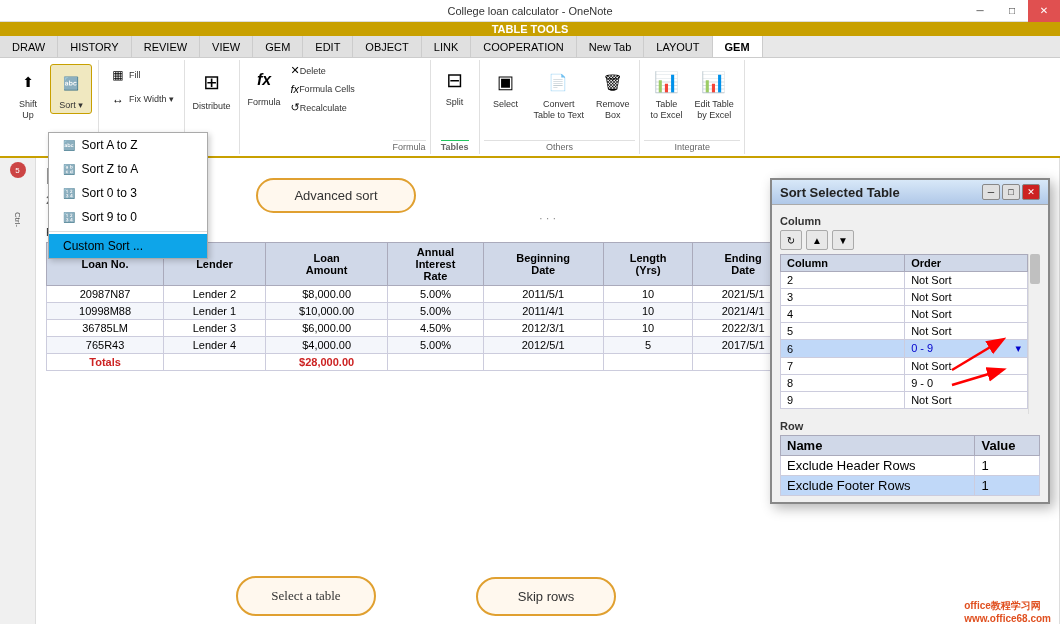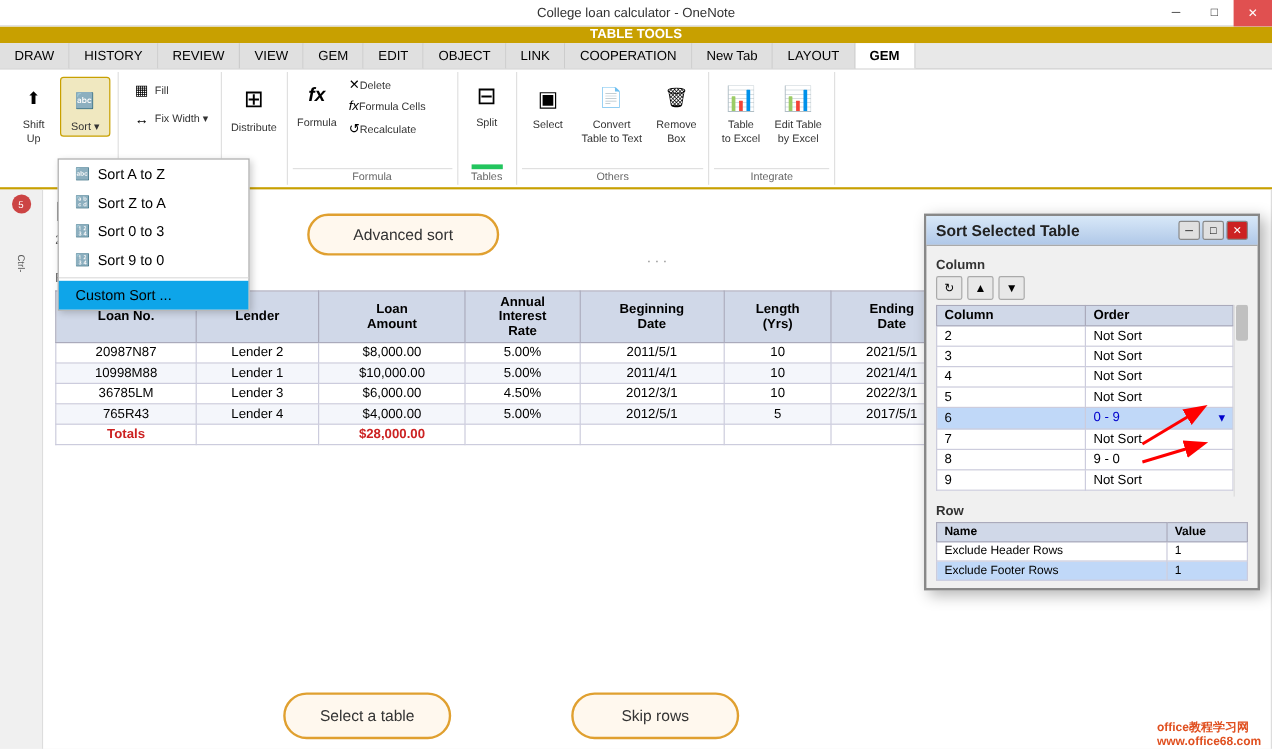--- a/index.html
+++ b/index.html
@@ -54,21 +54,21 @@
     .dialog-toolbar { display: flex; align-items: center; gap: 4px; margin-bottom: 4px; }
     .dialog-toolbar-btn { width: 22px; height: 20px; border: 1px solid #aaa; background: #e8e8e8; display: flex; align-items: center; justify-content: center; font-size: 10px; cursor: pointer; border-radius: 2px; }
 
     .dialog-table { width: 100%; border-collapse: collapse; font-size: 11px; }
     .dialog-table th { background: #d0d8e8; border: 1px solid #aab; padding: 2px 6px; text-align: left; }
     .dialog-table td { border: 1px solid #ccd; padding: 2px 6px; background: #fff; }
     .dialog-table tr.highlight td { background: #c0d8f8; }
     .dialog-table .order-cell { color: #0000cc; }
 
     .row-section { margin-top: 6px; }
-    .row-table { width: 100%; border-collapse: collapse; font-size: 10px; }
+    .row-table { width: 100%; border-collapse: collapse; font-size: 13px; }
     .row-table th { background: #d0d8e8; border: 1px solid #aab; padding: 2px 6px; text-align: left; }
     .row-table td { border: 1px solid #ccd; padding: 2px 6px; background: #fff; }
     .row-table tr.highlight td { background: #c0d8f8; }
 
     .dialog-footer { display: flex; justify-content: flex-end; gap: 6px; padding: 6px 8px; border-top: 1px solid #ddd; }
     .dialog-footer-btn { padding: 3px 16px; font-size: 11px; border: 1px solid #aaa; background: #e8e8e8; cursor: pointer; border-radius: 2px; }
 
     .watermark { position: absolute; bottom: 2px; right: 8px; font-size: 10px; color: #e05020; font-weight: bold; }
 
     
@@ -161,21 +161,21 @@
     </div>
   </div>
 
   <div style="display:flex; flex-direction:column; border-right:1px solid #e0e0e0; padding:2px 4px; align-items:center;">
     <div class="ribbon-btn">
       <div class="icon" style="font-size:20px; width:36px; height:36px;">⊞</div>
       <div class="lbl">Distribute</div>
     </div>
   </div>
 
-  <div style="display:flex; flex-direction:column; border-right:1px solid #e0e0e0; padding:2px 4px;">
+  <div style="display:flex; flex-direction:row; border-right:1px solid #e0e0e0; padding:2px 4px;gap:16px;">
     <div style="display:flex; gap:2px; align-items:flex-start;">
       <div class="ribbon-btn">
         <div class="icon" style="font-size:16px; font-style:italic; font-weight:bold;">fx</div>
         <div class="lbl">Formula</div>
       </div>
       <div style="display:flex; flex-direction:column; gap:2px;">
         <div class="ribbon-btn" style="flex-direction:row; font-size:10px; min-width:90px;">
           <span style="font-size:11px;">✕</span>
           <span class="lbl">Delete</span>
         </div>
@@ -190,21 +190,21 @@
       </div>
     </div>
     <div style="font-size:9px; color:#666; text-align:center; border-top:1px solid #e0e0e0; margin-top:auto; padding-top:1px;">Formula</div>
   </div>
 
   <div style="display:flex; flex-direction:column; border-right:1px solid #e0e0e0; padding:2px 4px; align-items:center;">
     <div class="ribbon-btn">
       <div class="icon" style="font-size:20px;">⊟</div>
       <div class="lbl">Split</div>
     </div>
-    <div style="font-size:9px; color:#666; border-top:4px solid #22c55e; margin-top:auto; padding-top:1px;">Tables</div>
+    <div style="font-size:9px; color:#666; border-top:1px solid #22c55e; margin-top:auto; padding-top:1px;font-weight:bold;">Tables</div>
   </div>
 
   <div style="display:flex; flex-direction:column; border-right:1px solid #e0e0e0; padding:2px 4px;">
     <div style="display:flex; gap:4px; flex:1; align-items:flex-start; padding:2px;">
       <div class="ribbon-btn">
         <div class="icon" style="font-size:18px;">▣</div>
         <div class="lbl">Select</div>
       </div>
       <div class="ribbon-btn">
         <div class="icon" style="font-size:16px;">📄</div>
@@ -354,21 +354,21 @@
           </tr>
         </tbody>
       </table>
     </div>
 
     <div class="bubble" style="top:20px; left:220px; width:160px; padding:8px 20px;">
       <span>Advanced sort</span>
     </div>
 
 
-    <div class="bubble" style="bottom:10px; left:200px; width:140px; padding:10px 20px;">
+    <div class="bubble" style="bottom:10px; left:200px; width:140px; padding:10px 20px;font-family:Liberation Serif, serif;">
       <span>Select a table</span>
     </div>
 
     <div class="bubble" style="bottom:10px; left:440px; width:140px; padding:10px 20px;">
       <span>Skip rows</span>
     </div>
 
     <svg class="annotations-svg" style="position:absolute; top:0; left:0; width:100%; height:100%; pointer-events:none;">
 
       <defs>

